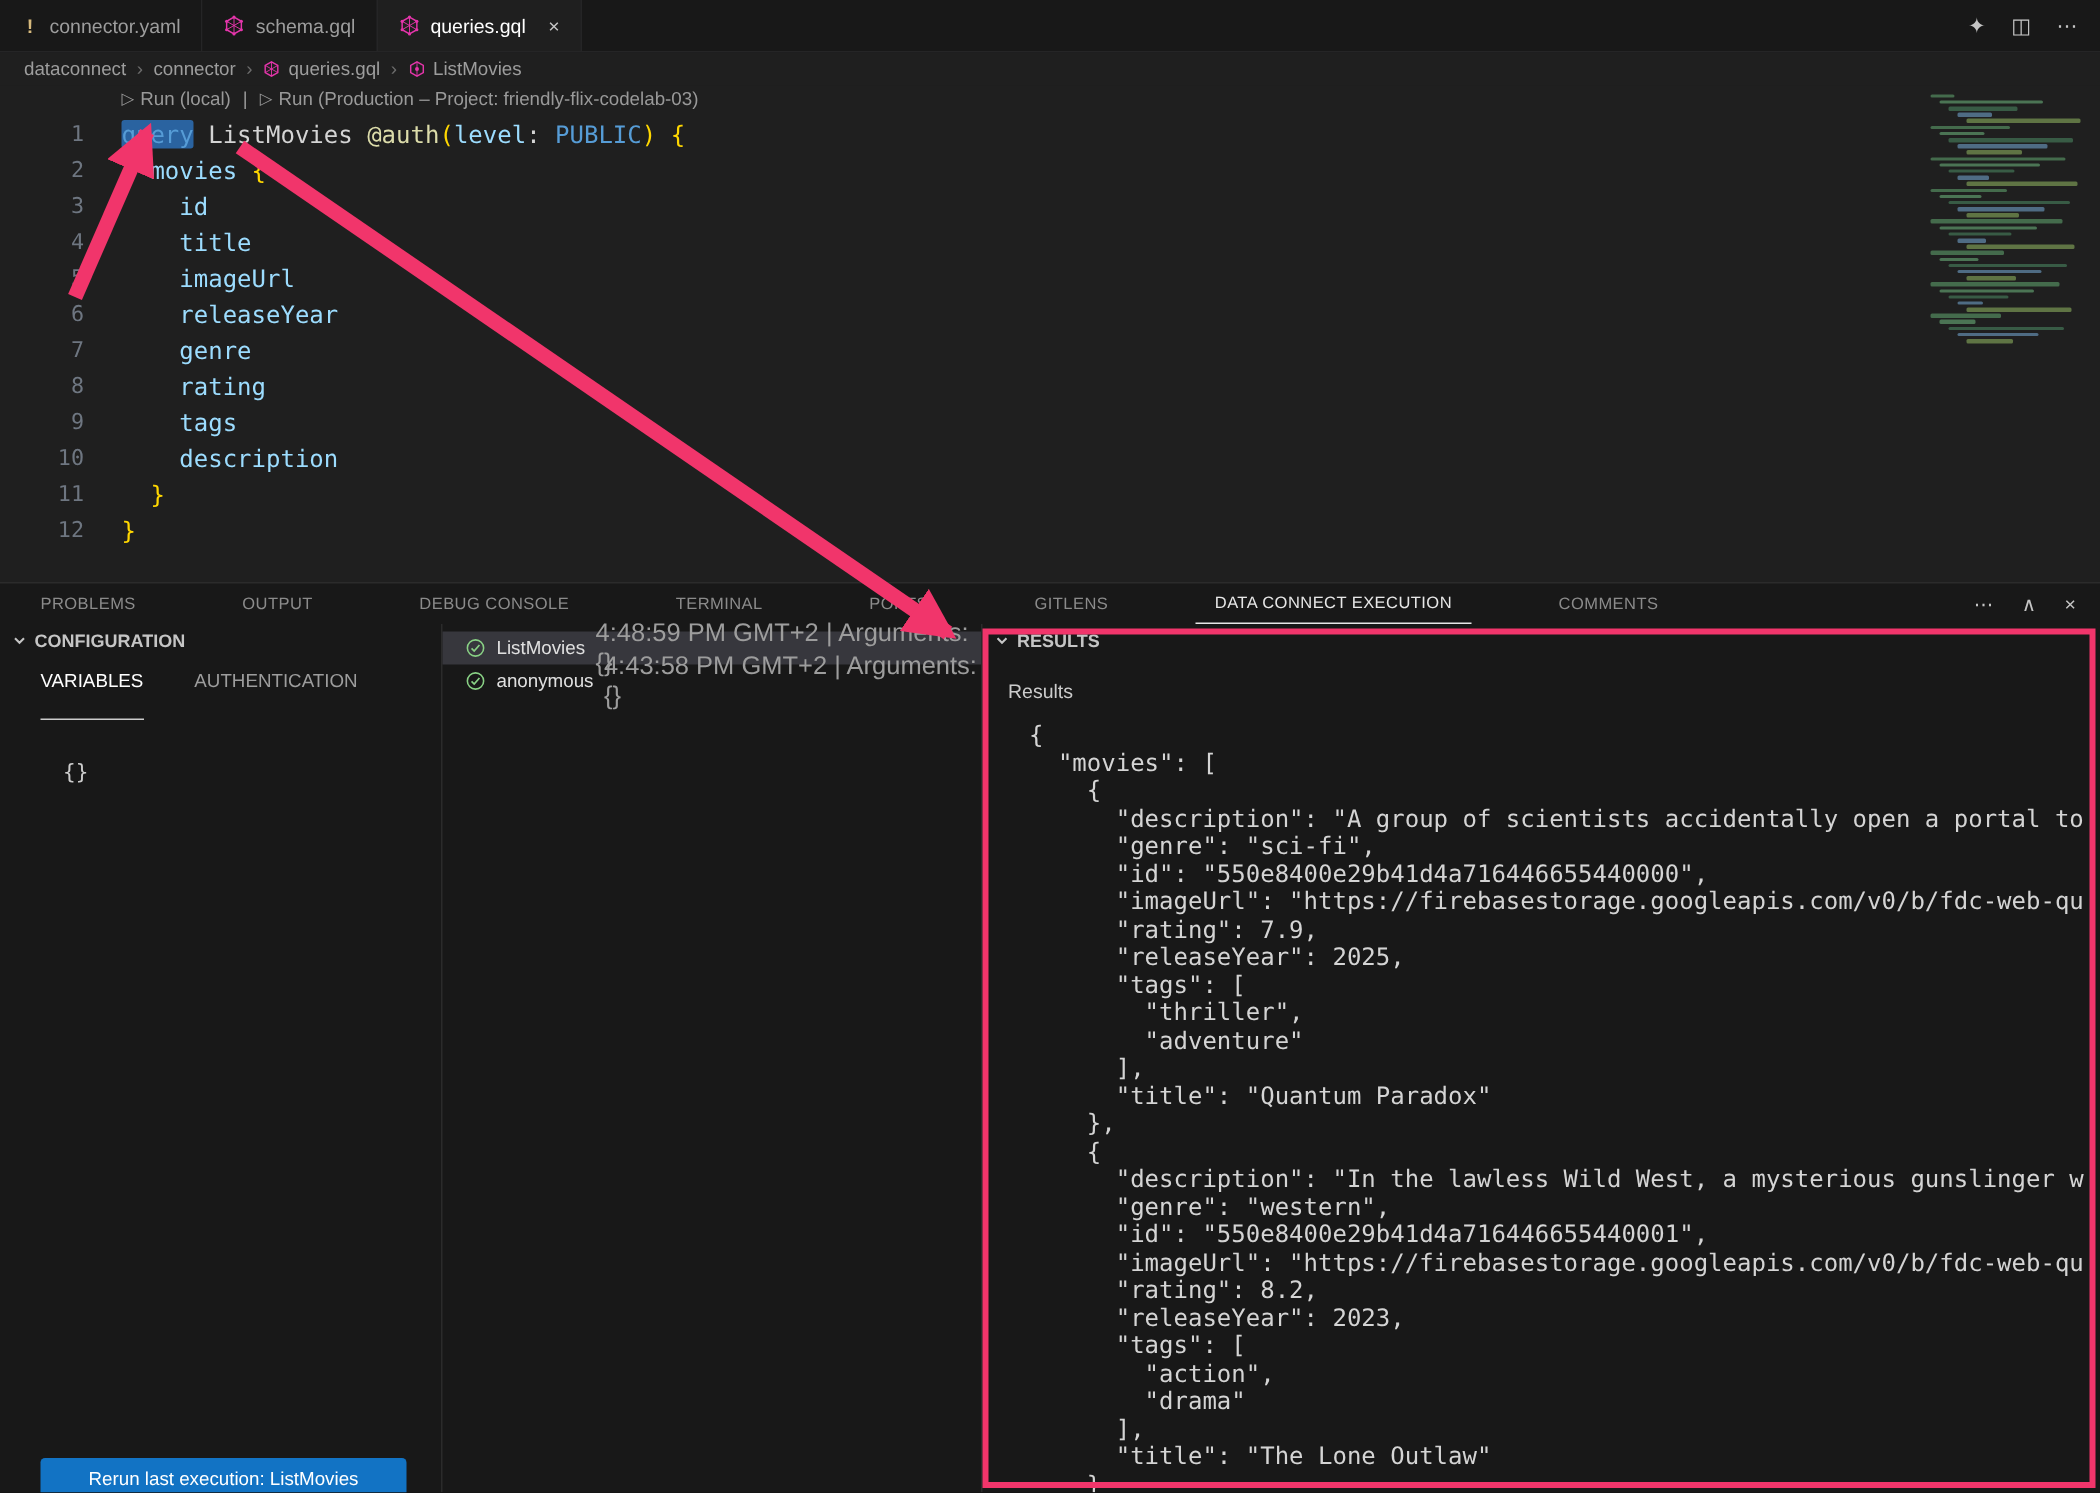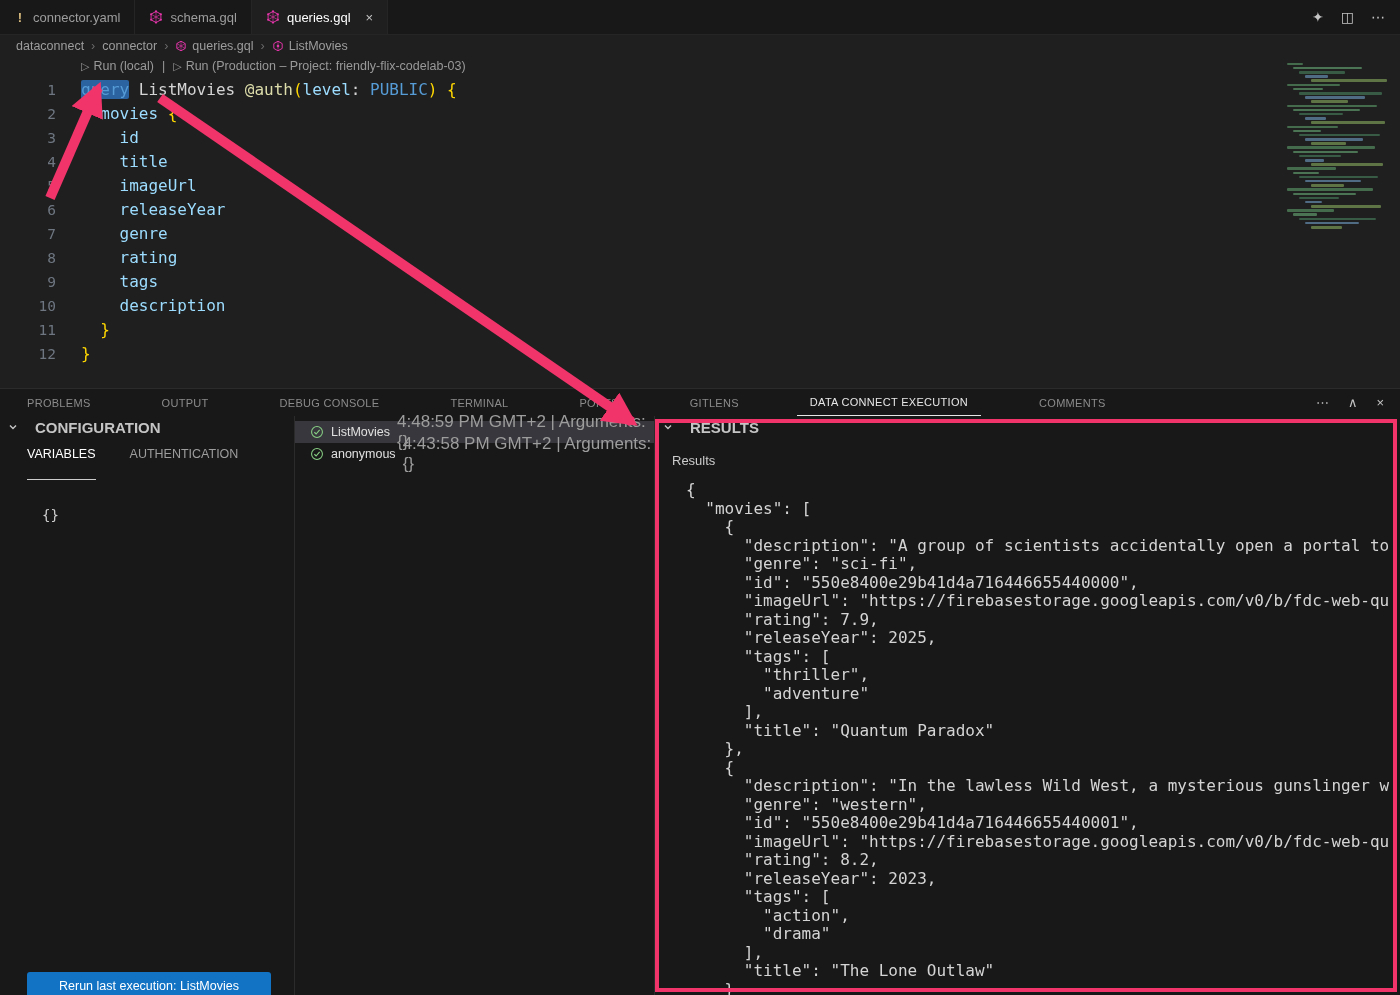--- a/index.html
+++ b/index.html
@@ -52,21 +52,21 @@
         color:#8b8b8b;cursor:pointer;white-space:nowrap;}
   .ptab.active{color:#e7e7e7;border-bottom:1px solid #e7e7e7;}
   .panel-actions{margin-left:auto;display:flex;align-items:center;gap:19px;padding-right:16px;
                  color:#c5c5c5;font-size:13px;}
   .panel-actions span{cursor:pointer;}
   .panel-body{position:absolute;left:0;top:27px;right:0;bottom:0;display:flex;}
   .col{position:relative;}
   .col-config{width:295px;border-right:1px solid #2b2b2b;}
   .col-history{width:360px;border-right:1px solid #2b2b2b;}
   .col-results{flex:1;overflow:hidden;}
-  .sec-header{height:22px;display:flex;align-items:center;gap:17px;padding-left:8px;font-size:15px;
+  .sec-header{height:22px;display:flex;align-items:center;gap:5px;padding-left:8px;font-size:12px;
               font-weight:700;color:#c5c5c5;}
   .chev{display:flex;cursor:pointer;}
 
   .cfg-tabs{display:flex;gap:34px;padding-left:27px;margin-top:9px;}
   .cfg-tab{font-size:12.5px;color:#9d9d9d;padding-bottom:18px;cursor:pointer;}
   .cfg-tab.active{color:#fff;border-bottom:1px solid #ccc;}
   .cfg-value{margin:27px 0 0 42px;font-family:"DejaVu Sans Mono",monospace;font-size:14px;color:#ccc;}
   .rerun{position:absolute;left:27px;bottom:-4px;width:244px;height:27px;background:var(--blue);
          color:#fff;border:none;border-radius:3px;font-size:12.5px;
          font-family:"Liberation Sans",sans-serif;cursor:pointer;}

